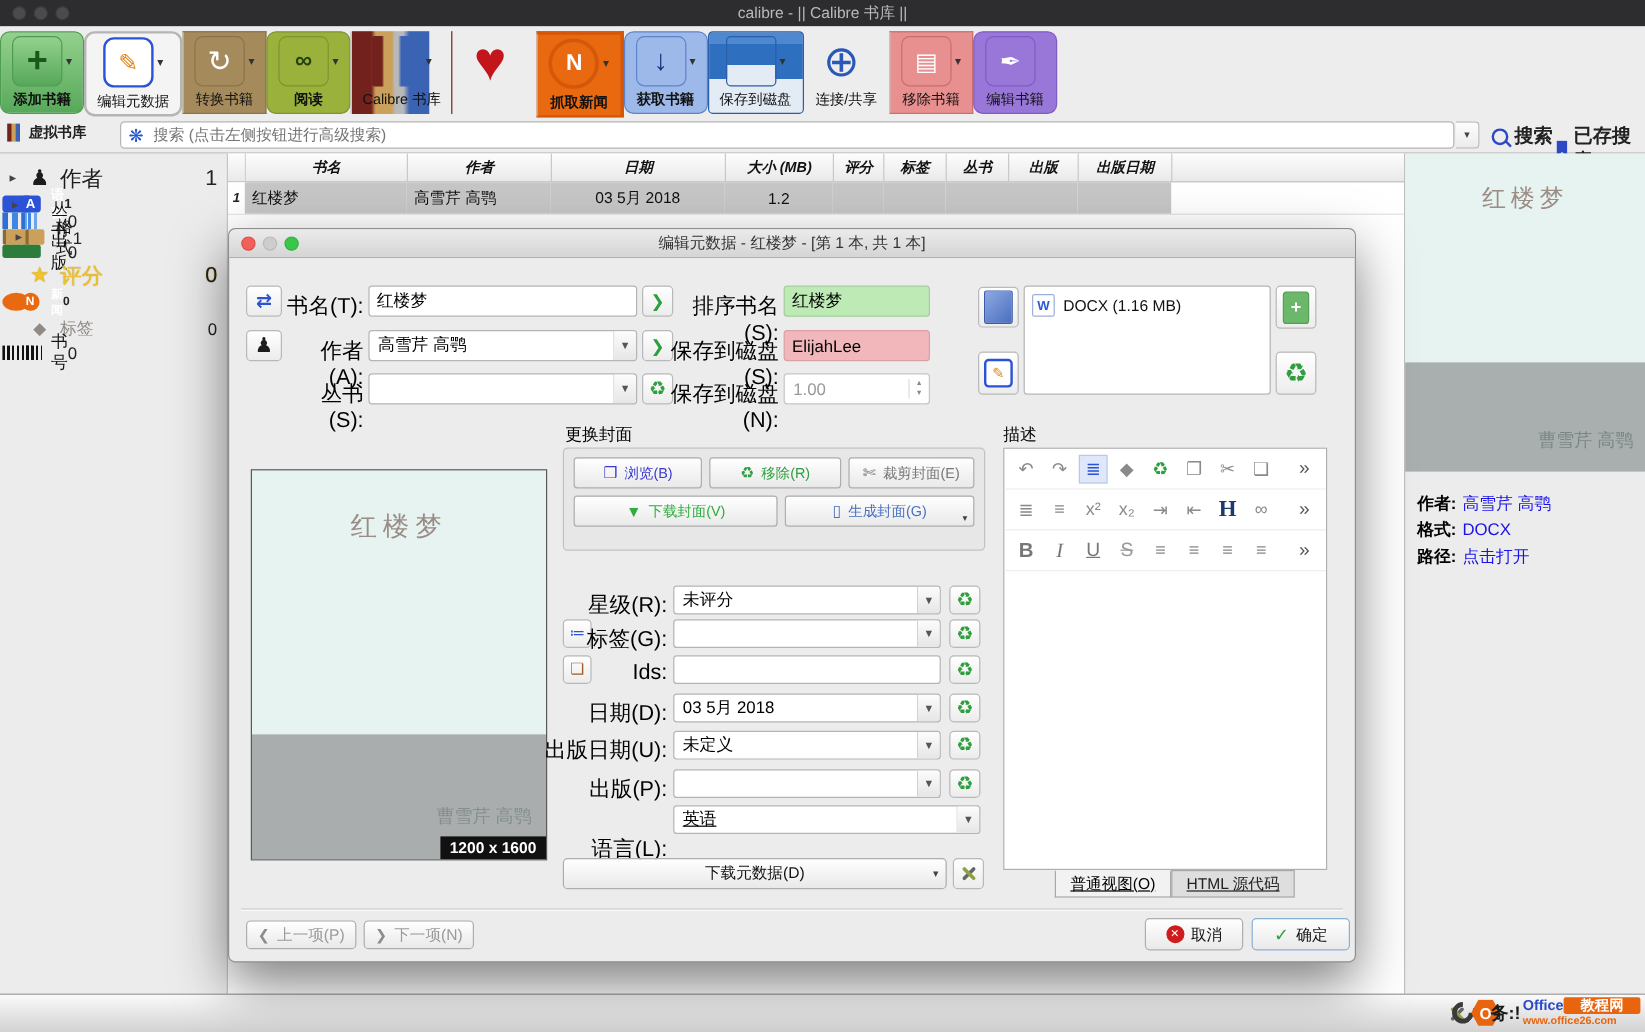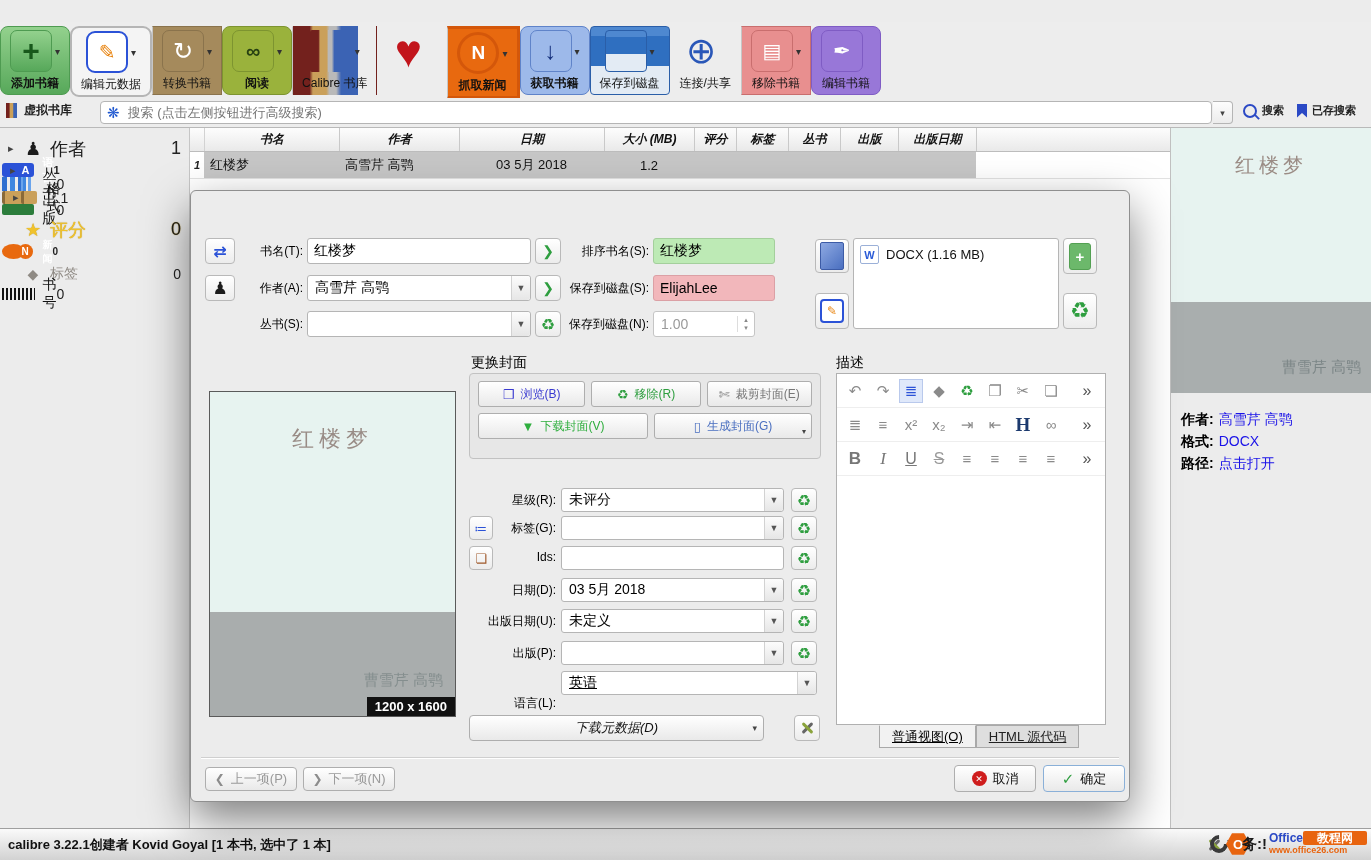--- a/index.html
+++ b/index.html
@@ -32,21 +32,21 @@
   .ic-remove{background:#e88f8f;border:1px solid #c96e6e;color:#fff;font-size:20px;}
   .ic-editbook{background:#9877d8;border:1px solid #7f5cc4;color:#fff;font-size:21px;}
   
   .searchrow{position:absolute;left:0;top:98px;width:1371px;height:30px;background:#ededed;border-bottom:1px solid #b9b9b9;box-sizing:border-box;}
   .vlib{position:absolute;left:6px;top:4px;display:flex;align-items:center;gap:5px;font-size:12px;font-weight:bold;color:#222;}
   .vlib-ic{width:13px;height:15px;background:linear-gradient(90deg,#73211d 0 25%,#caa05a 30% 50%,#3b63b4 60% 85%,transparent 85%);}
   .searchbox{position:absolute;left:100px;top:3px;width:1112px;height:23px;background:#fff;border:1px solid #b5b5b5;border-radius:4px;display:flex;align-items:center;box-sizing:border-box;padding-left:6px;}
   .gear{color:#1d56cf;font-size:15px;margin-right:6px;}
   .searchbox input{flex:1;border:none;outline:none;font-size:13px;color:#333;background:transparent;}
   .search-dd{position:absolute;left:1213px;top:3px;width:20px;height:23px;border:1px solid #b5b5b5;border-left:none;border-radius:0 4px 4px 0;background:linear-gradient(#fdfdfd,#ececec);display:flex;align-items:center;justify-content:center;font-size:9px;color:#444;box-sizing:border-box;}
-  .srch-btn{position:absolute;top:5px;display:flex;align-items:center;gap:5px;font-size:11px;font-weight:bold;color:#222;}
+  .srch-btn{position:absolute;top:5px;display:flex;align-items:center;gap:5px;font-size:16px;font-weight:bold;color:#222;}
   .mag{width:10px;height:10px;border:2px solid #2b49c5;border-radius:50%;position:relative;display:inline-block;}
   .mag:after{content:'';position:absolute;width:2px;height:6px;background:#2b49c5;transform:rotate(-45deg);right:-3px;bottom:-4px;}
   .bookmark{width:10px;height:14px;background:#2b49c5;clip-path:polygon(0 0,100% 0,100% 100%,50% 68%,0 100%);display:inline-block;}
   
   .sidebar{position:absolute;left:0;top:128px;width:190px;height:700px;background:#ececec;border-right:1px solid #c6c6c6;box-sizing:border-box;}
   .sb-row{display:flex;align-items:center;height:29px;padding-left:8px;font-size:14px;color:#111;}
   .sb-arrow{width:15px;color:#444;font-size:11px;}
   .sic{width:20px;height:18px;display:flex;align-items:center;justify-content:center;margin-right:7px;font-size:16px;}
   .si-author{color:#1c1c1c;font-size:18px;}
   .si-lang{background:#2b52d7;color:#fff;font-weight:bold;font-size:11px;width:16px;height:14px;border-radius:3px;flex:none;margin-right:9px;margin-left:2px;}
@@ -106,21 +106,21 @@
   .wm-chip{background:#e8640f;color:#fff;border-radius:2px;padding:0 14px;}
   .wm-url{font-size:9px;color:#e8640f;font-weight:bold;}
   
   .dialog{position:absolute;left:190px;top:190px;width:940px;height:612px;background:#ececec;border:1px solid #8f8f8f;border-radius:6px;box-shadow:0 18px 45px rgba(0,0,0,.5);z-index:10;box-sizing:border-box;}
   .dlg-titlebar{position:absolute;left:0;top:0;width:100%;height:24px;background:linear-gradient(#ebebeb,#d5d5d5);border-bottom:1px solid #b0b0b0;border-radius:6px 6px 0 0;display:flex;align-items:center;justify-content:center;box-sizing:border-box;}
   .dlg-title{font-size:13px;color:#333;}
   .dtl{position:absolute;top:6px;width:12px;height:12px;border-radius:50%;box-sizing:border-box;}
   .dtl1{left:10px;background:#f2605a;border:1px solid #dd4d47;}
   .dtl2{left:28px;background:#cfcdcc;border:1px solid #bcbab9;}
   .dtl3{left:46px;background:#39c74a;border:1px solid #2eb33e;}
-  .flabel{position:absolute;font-size:12px;color:#000;text-align:right;}
+  .flabel{position:absolute;font-size:18px;color:#000;text-align:right;}
   .finput{position:absolute;background:#fff;border:1px solid #b5b5b5;border-radius:3px;font-size:14px;padding:0 6px;box-sizing:border-box;font-family:inherit;}
   .finput.green{background:#bdeab5;border-color:#a4cf9c;}
   .finput.pink{background:#f2b7bb;border-color:#dba0a5;}
   .iconbtn{position:absolute;background:linear-gradient(#fff,#ececec);border:1px solid #b9b9b9;border-radius:4px;display:flex;align-items:center;justify-content:center;box-sizing:border-box;}
   .swap-glyph{color:#2b52d7;font-size:16px;font-weight:bold;}
   .person-glyph{color:#1c1c1c;font-size:17px;}
   .green-arrow{color:#2e9e3f;font-size:14px;font-weight:bold;}
   .recycle{color:#2e9e3f;font-size:16px;}
   .combo{position:absolute;background:#fff;border:1px solid #b5b5b5;border-radius:3px;display:flex;align-items:center;padding:0 22px 0 7px;font-size:14px;box-sizing:border-box;}
   .combo .dd{position:absolute;right:0;top:0;bottom:0;width:18px;border-left:1px solid #d2d2d2;display:flex;align-items:center;justify-content:center;color:#555;font-size:9px;background:linear-gradient(#fcfcfc,#e6e6e6);border-radius:0 3px 3px 0;}
@@ -168,20 +168,26 @@
   .chev{color:#8c8c8c;font-size:12px;}
   .dis{color:#9a9a9a;}
   .cancel-ic{width:15px;height:15px;background:#cf1d1d;border-radius:50%;color:#fff;font-size:9px;font-weight:bold;display:flex;align-items:center;justify-content:center;}
   .ok-ic{color:#2e9e3f;font-weight:bold;font-size:15px;}
 </style>
 </head>
 <body>
 
 <div id="app">
 
+  <div class="titlebar">
+    <span class="tl tl1"></span>
+    <span class="tl tl2"></span>
+    <span class="tl tl3"></span>
+    <span class="title">calibre - || Calibre 书库 ||</span>
+  </div>
 
   <div class="toolbar">
 
       <div class="tb-item ic-add">
         <div class="tb-top">
           <span class="tbic ic-add">+</span>
           <span class="tb-arrow">▾</span>
         </div>
         <span class="tb-label">添加书籍</span>
       </div>
@@ -433,37 +439,42 @@
         <span class="dlink">DOCX</span>
       </div>
       <div class="drow">
         <span class="dlabel">路径:</span>
         <span class="dlink">点击打开</span>
       </div>
     </div>
   </div>
 
   <div class="statusbar">
-    <span class="status-text">calibre 3.22.1创建者 Kovid Goyal   [1 本书, 选中了 1 本]</span>
     <div class="layout-btn">
       <span class="tools-icon"></span>
       <span>布局</span>
     </div>
     <div class="watermark">
       <span class="wm-ring"></span>
       <span class="wm-hex">O</span>
       <span class="wm-overlap">务:!</span>
       <span class="wm-col">
         <span class="wm-l1"><span class="wm-blue">Office</span><span class="wm-chip">教程网</span></span>
         <span class="wm-url">www.office26.com</span>
       </span>
     </div>
   </div>
 
   <div class="dialog">
+    <div class="dlg-titlebar">
+      <span class="dtl dtl1"></span>
+      <span class="dtl dtl2"></span>
+      <span class="dtl dtl3"></span>
+      <span class="dlg-title">编辑元数据 - 红楼梦 - [第 1 本, 共 1 本]</span>
+    </div>
 
     <div class="iconbtn" style="left:14px;top:47px;width:30px;height:26px;">
       <span class="swap-glyph">⇄</span>
     </div>
     <span class="flabel" style="left:48px;top:52px;width:64px;">书名(T):</span>
     <input class="finput" style="left: 116px; top: 47px; width: 224px; height: 26px;" value="红楼梦">
     <div class="iconbtn" style="left:344px;top:47px;width:26px;height:26px;">
       <span class="green-arrow">❯</span>
     </div>
     <span class="flabel" style="left:360px;top:52px;width:98px;">排序书名(S):</span>
@@ -485,21 +496,21 @@
 
     <span class="flabel" style="left:48px;top:125px;width:64px;">丛书(S):</span>
     <div class="combo" style="left:116px;top:120px;width:224px;height:26px;">
       <span></span>
       <span class="dd">▼</span>
     </div>
     <div class="iconbtn" style="left:344px;top:120px;width:26px;height:26px;">
       <span class="recycle">♻</span>
     </div>
     <span class="flabel" style="left:360px;top:125px;width:98px;">保存到磁盘(N):</span>
-    <div class="spin" style="left:462px;top:120px;width:102px;height:26px;">
+    <div class="spin" style="left:462px;top:120px;width:122px;height:26px;">
       <span class="spin-val">1.00</span>
       <span class="spin-btns">▴<br>▾</span>
     </div>
 
     <div class="iconbtn" style="left:624px;top:48px;width:34px;height:34px;">
       <span class="cover-mini"></span>
     </div>
     <div class="iconbtn" style="left:624px;top:102px;width:34px;height:36px;">
       <span class="editmeta-mini">✎</span>
     </div>
@@ -620,21 +631,21 @@
     <div class="iconbtn" style="left:600px;top:450px;width:26px;height:24px;">
         <span class="recycle">♻</span>
       </div>
 
     <span class="flabel" style="left:255px;top:484px;width:110px;margin-top:20px;">语言(L):</span>
     <div class="combo" style="left:370px;top:480px;width:256px;height:24px;text-decoration:underline;">
       <span>英语</span>
         <span class="dd">▼</span>
     </div>
 
-    <button class="btn dlbtn" style="left:278px;top:524px;width:295px;height:26px;position:absolute;font-style:italic;">
+    <button class="btn dlbtn" style="left:278px;top:524px;width:320px;height:26px;position:absolute;">
       <span>下载元数据(D)</span>
       <span class="dd-mini">▾</span>
     </button>
     <div class="iconbtn" style="left:603px;top:524px;width:26px;height:26px;">
       <span class="tools-icon"></span>
     </div>
 
     <span class="gb-label" style="left:645px;top:163px;">描述</span>
     <div class="editor">
       <div class="ed-row" style="border-bottom:1px solid #eee;">

